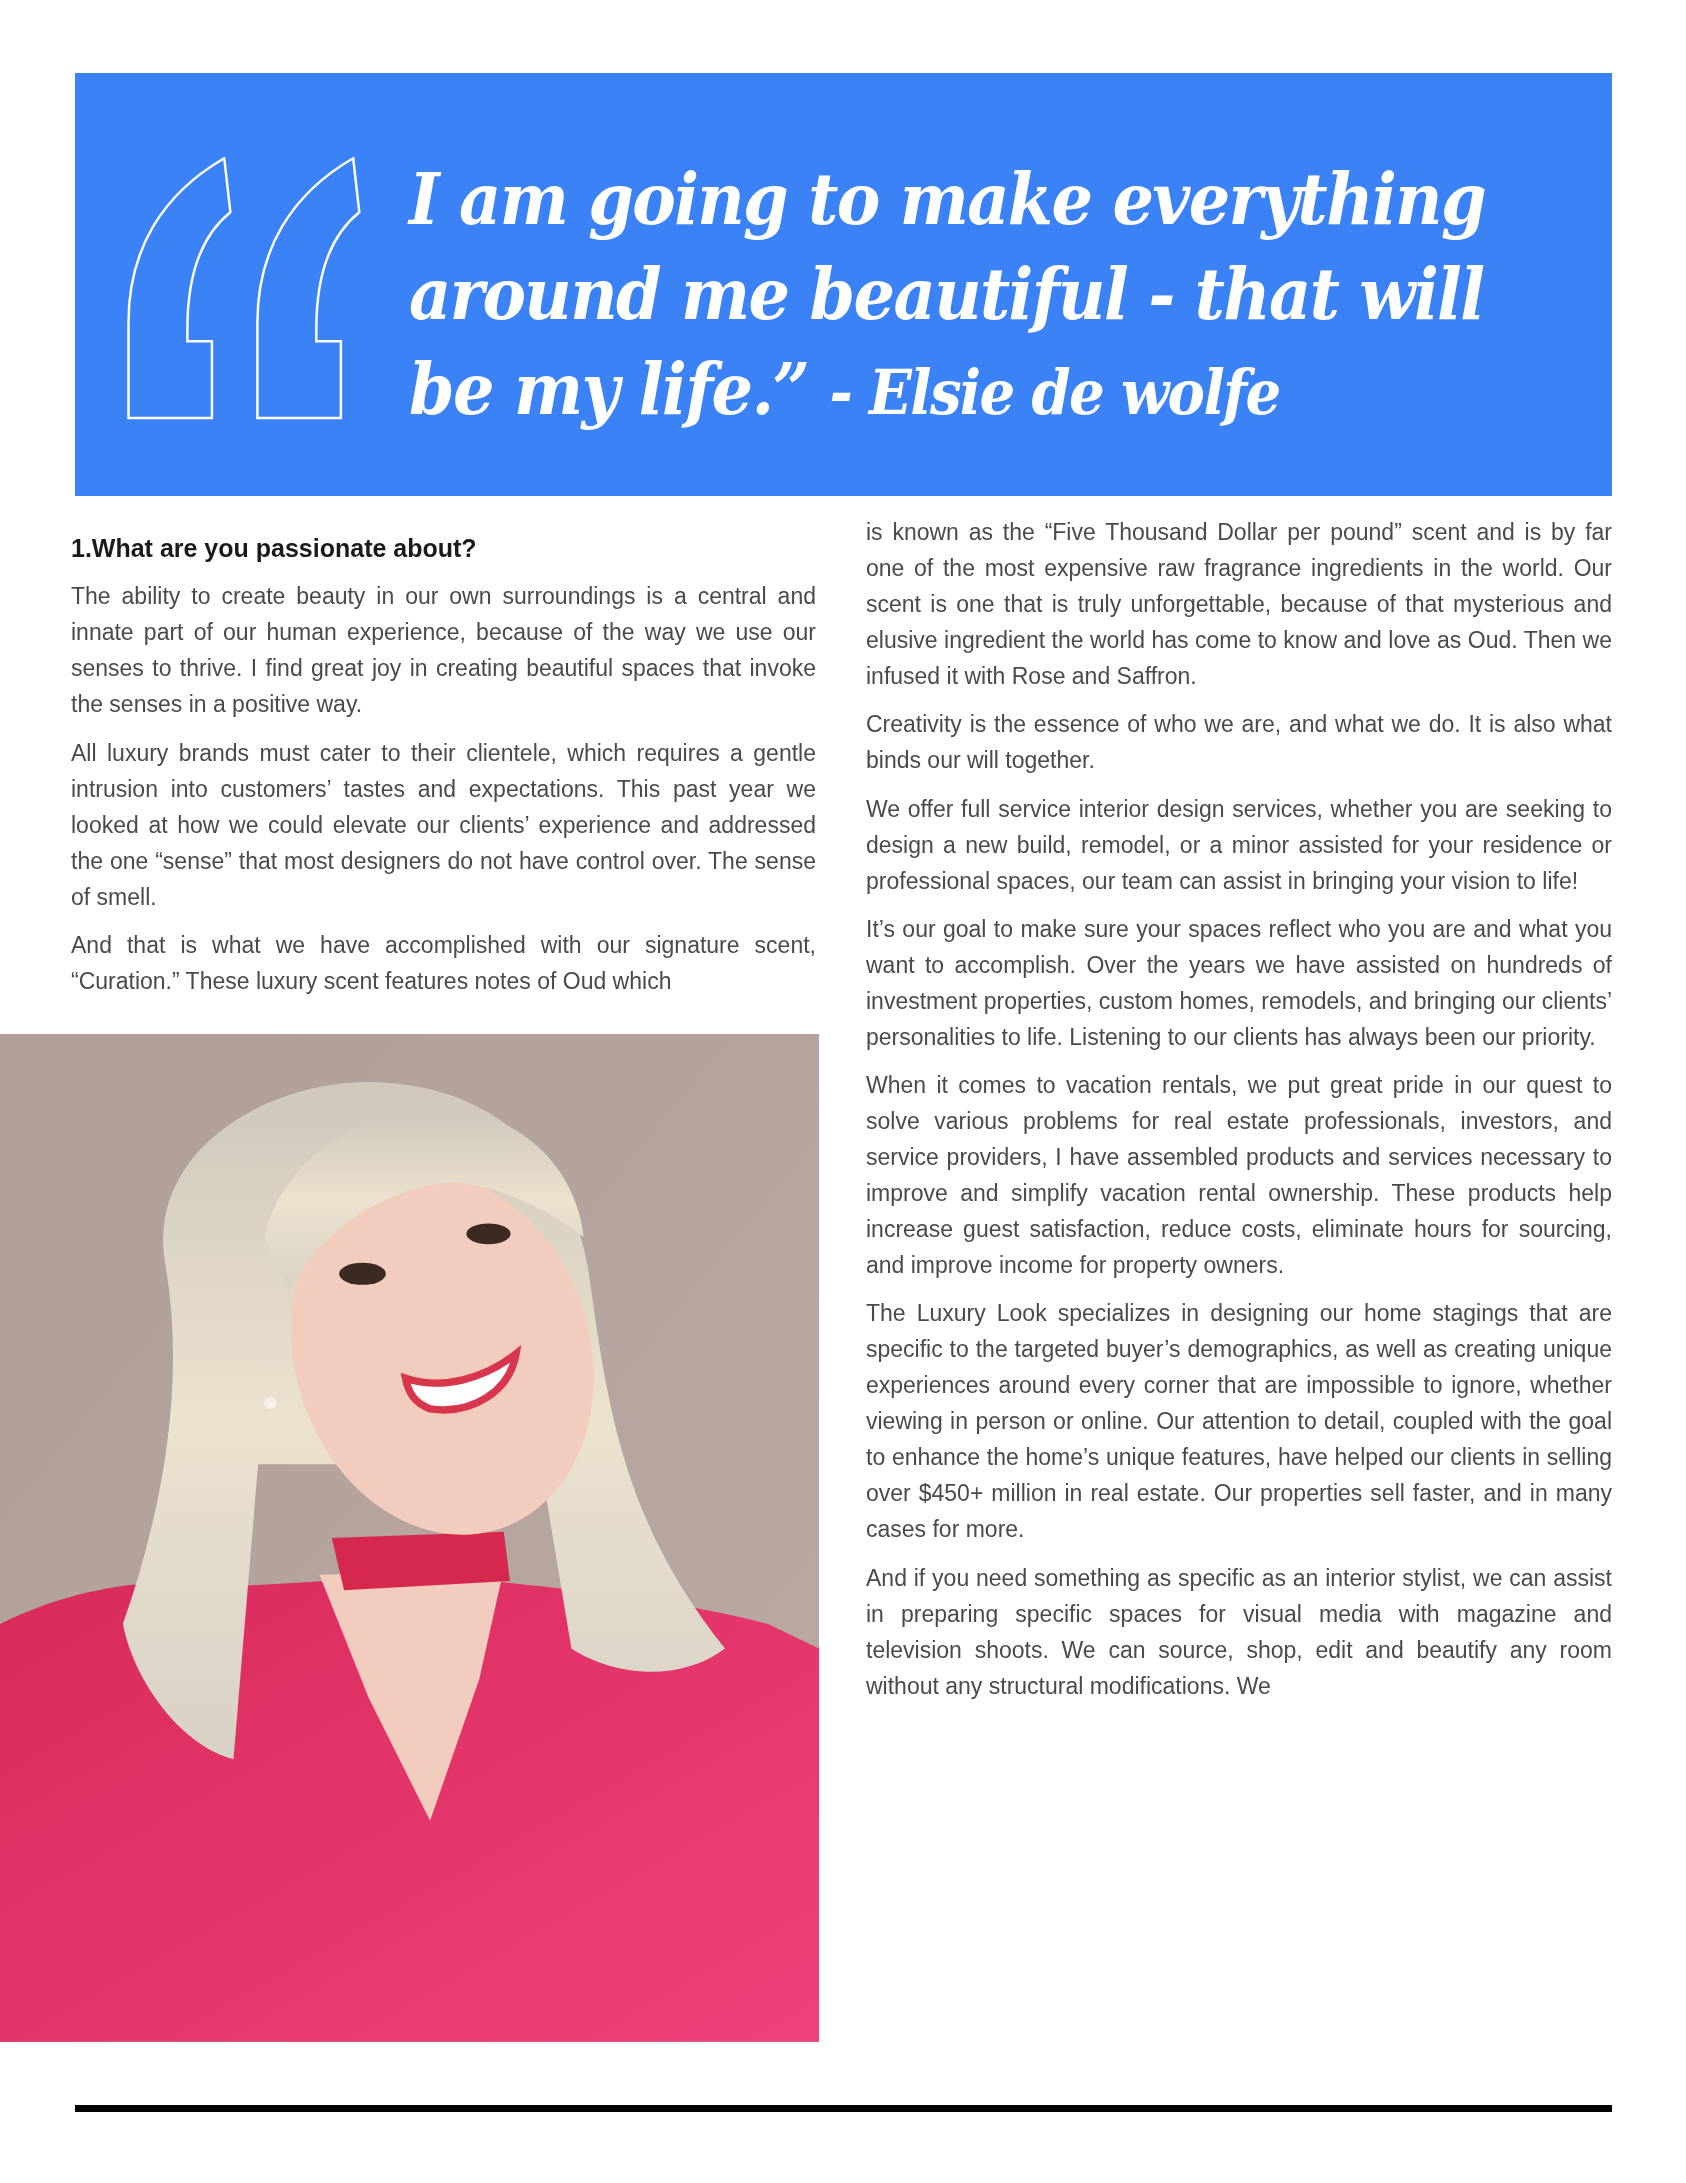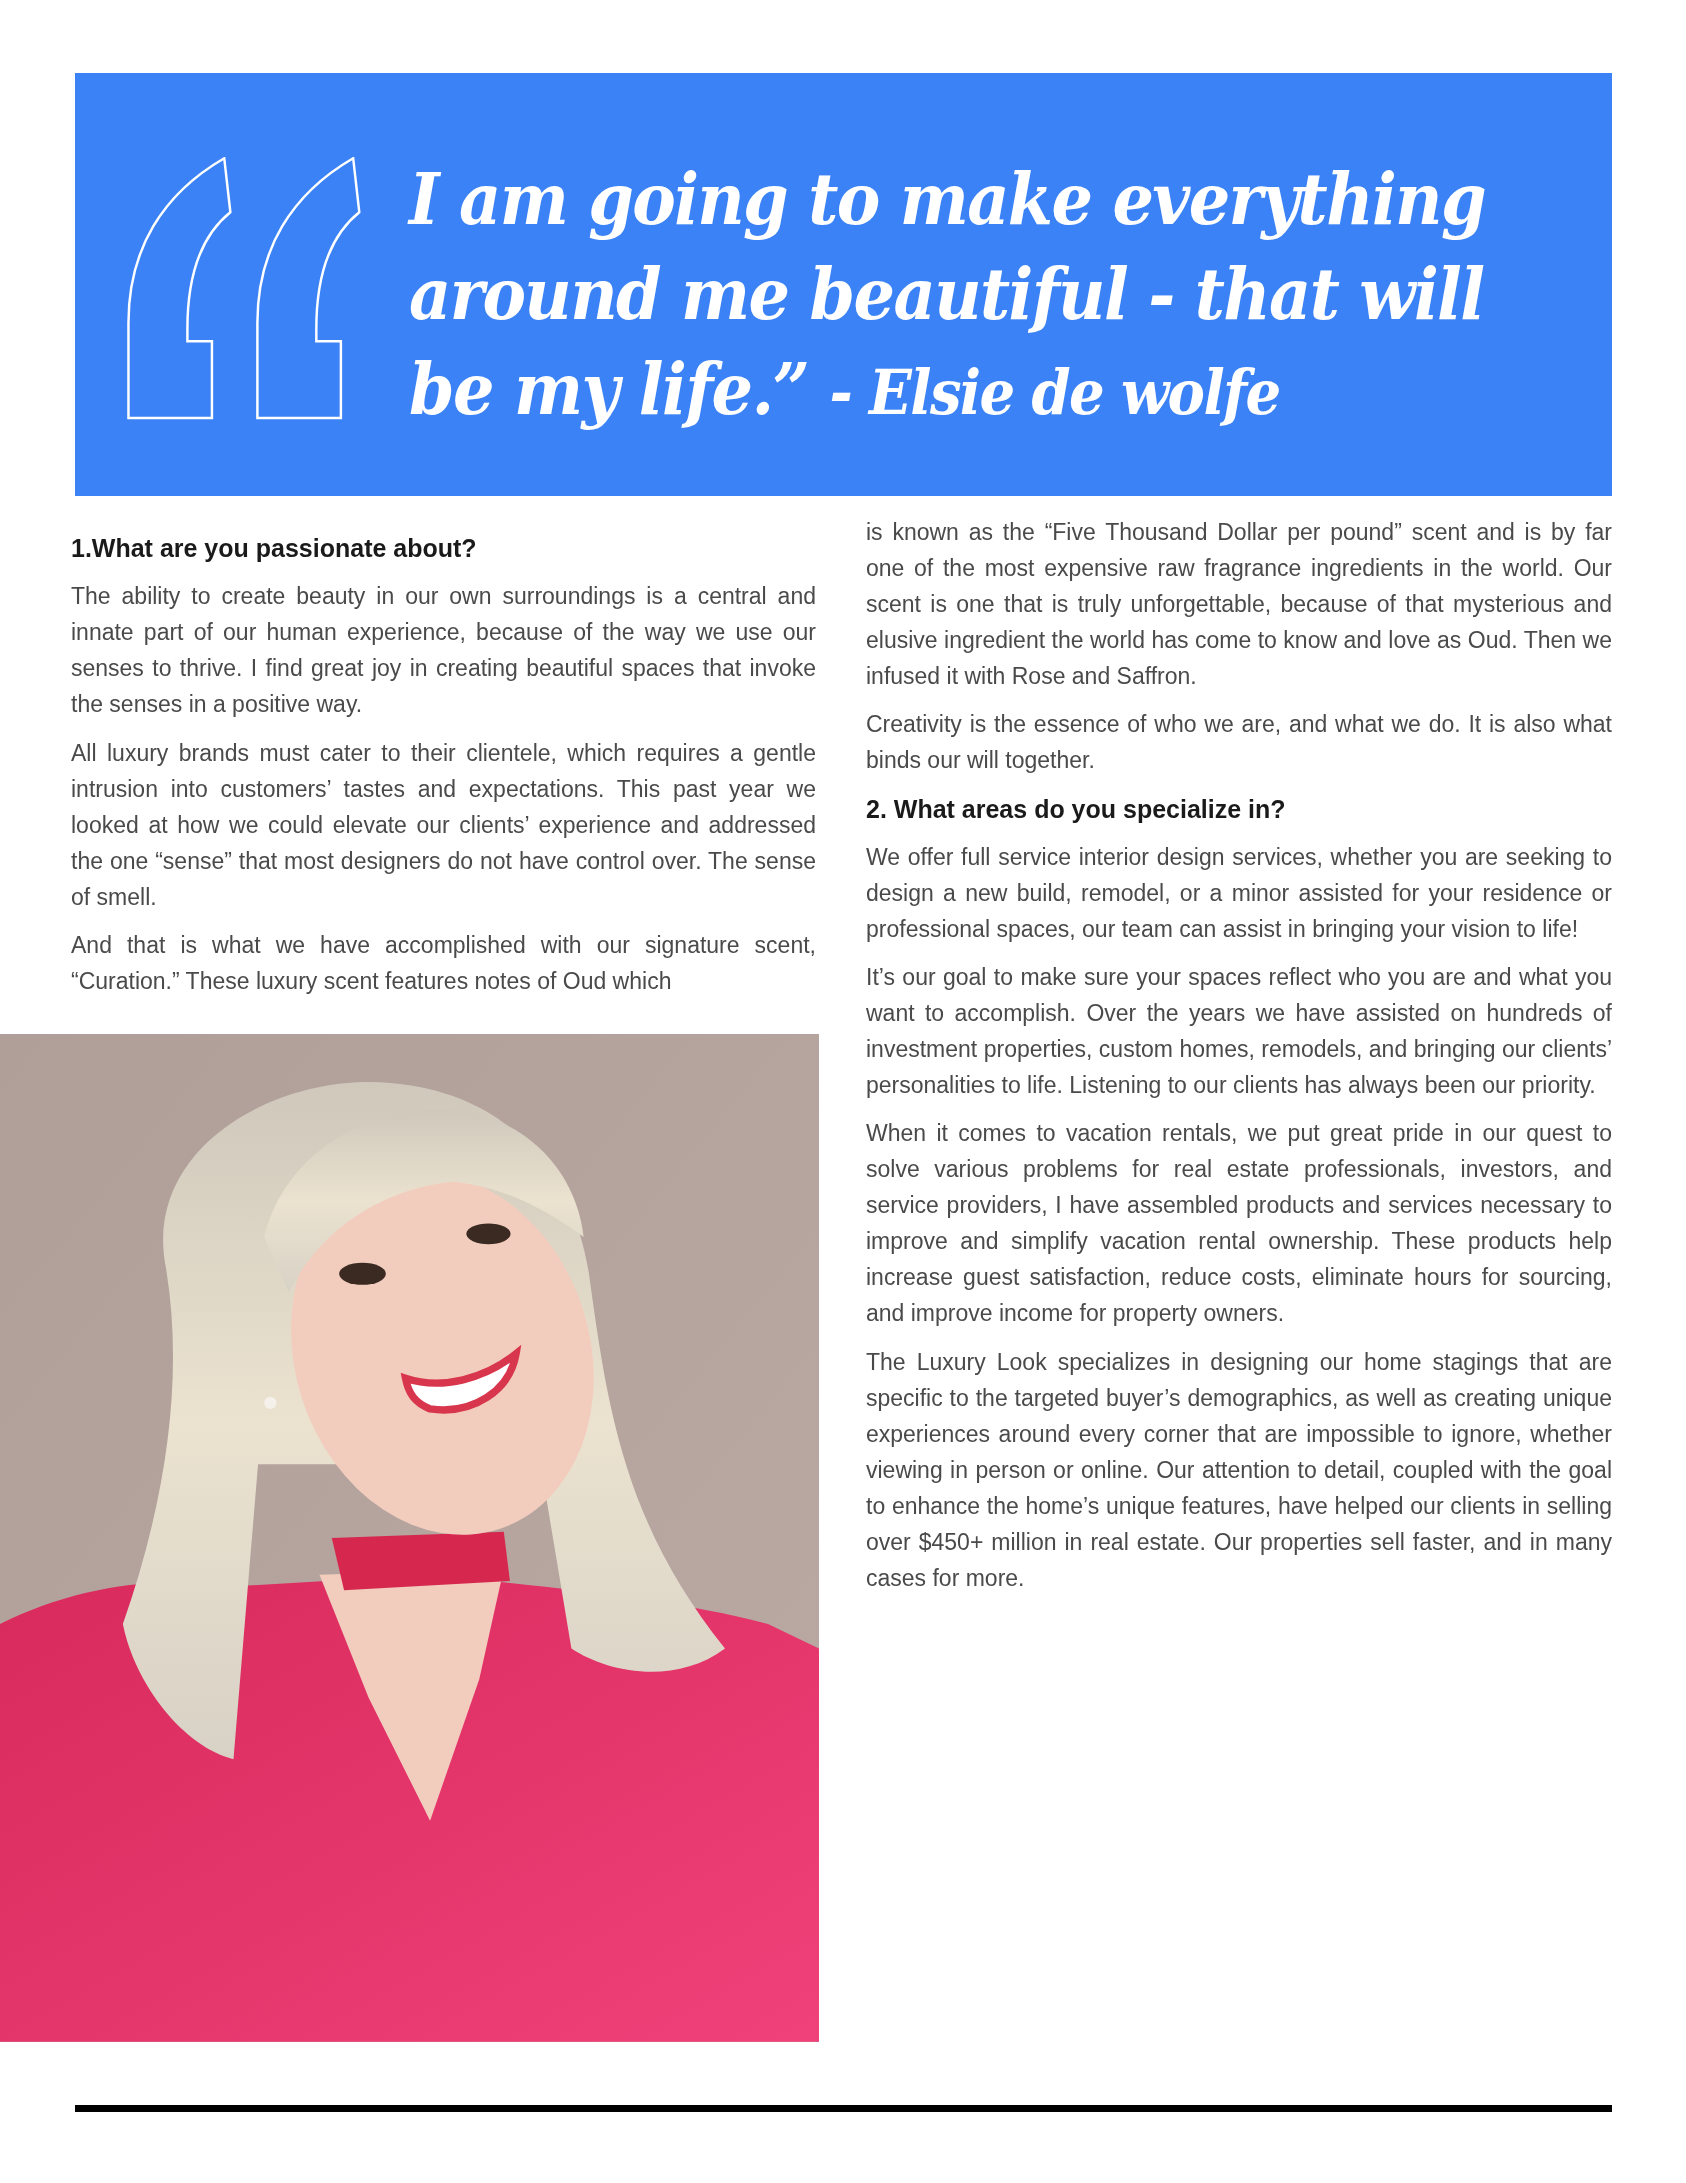--- a/index.html
+++ b/index.html
@@ -97,21 +97,21 @@
 
     <path d="M660 560 C720 580 790 560 840 520 C830 580 770 620 700 610 C675 600 665 585 660 560 Z" fill="#ffffff" stroke="#d8364d" stroke-width="12"></path>
 
     <circle cx="440" cy="600" r="10" fill="#f5f0ea"></circle>
   </svg>
 </div>
 
 <div class="col col-right">
   <p>is known as the “Five Thousand Dollar per pound” scent and is by far one of the most expensive raw fragrance ingredients in the world. Our scent is one that is truly unforgettable, because of that mysterious and elusive ingredient the world has come to know and love as Oud. Then we infused it with Rose and Saffron.</p>
   <p>Creativity is the essence of who we are, and what we do. It is also what binds our will together.</p>
-  <h3>2. What areas do you specialize in?</h3>
   <p>We offer full service interior design services, whether you are seeking to design a new build, remodel, or a minor assisted for your residence or professional spaces, our team can assist in bringing your vision to life!</p>
   <p>It’s our goal to make sure your spaces reflect who you are and what you want to accomplish. Over the years we have assisted on hundreds of investment properties, custom homes, remodels, and bringing our clients’ personalities to life. Listening to our clients has always been our priority.</p>
   <p>When it comes to vacation rentals, we put great pride in our quest to solve various problems for real estate professionals, investors, and service providers, I have assembled products and services necessary to improve and simplify vacation rental ownership. These products help increase guest satisfaction, reduce costs, eliminate hours for sourcing, and improve income for property owners.</p>
   <p>The Luxury Look specializes in designing our home stagings that are specific to the targeted buyer’s demographics, as well as creating unique experiences around every corner that are impossible to ignore, whether viewing in person or online. Our attention to detail, coupled with the goal to enhance the home’s unique features, have helped our clients in selling over $450+ million in real estate. Our properties sell faster, and in many cases for more.</p>
+  <p>And if you need something as specific as an interior stylist, we can assist in preparing specific spaces for visual media with magazine and television shoots. We can source, shop, edit and beautify any room without any structural modifications. We</p>
 </div>
 
 <div class="rule"></div>
 
 
 </body></html>

